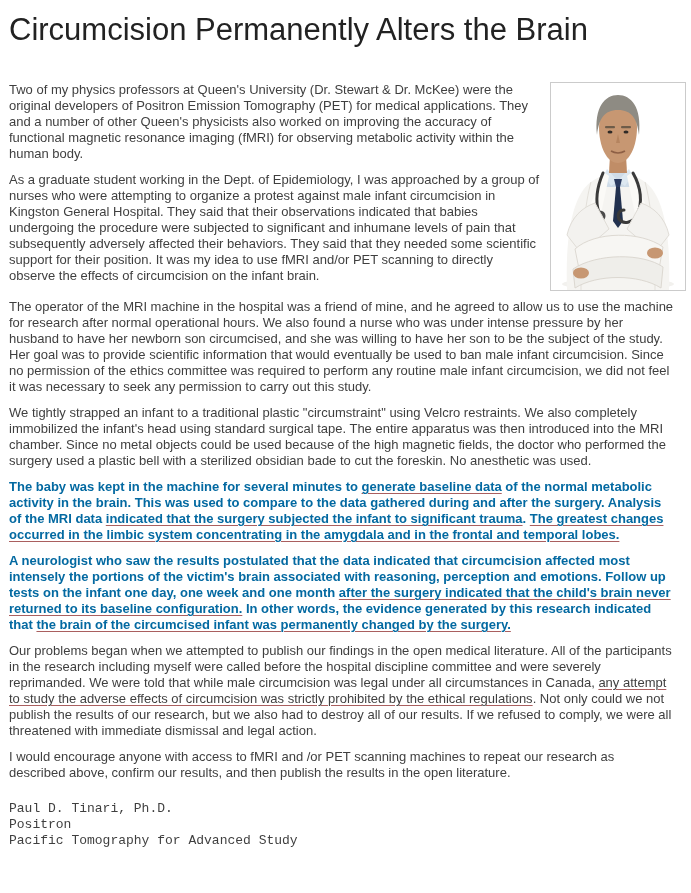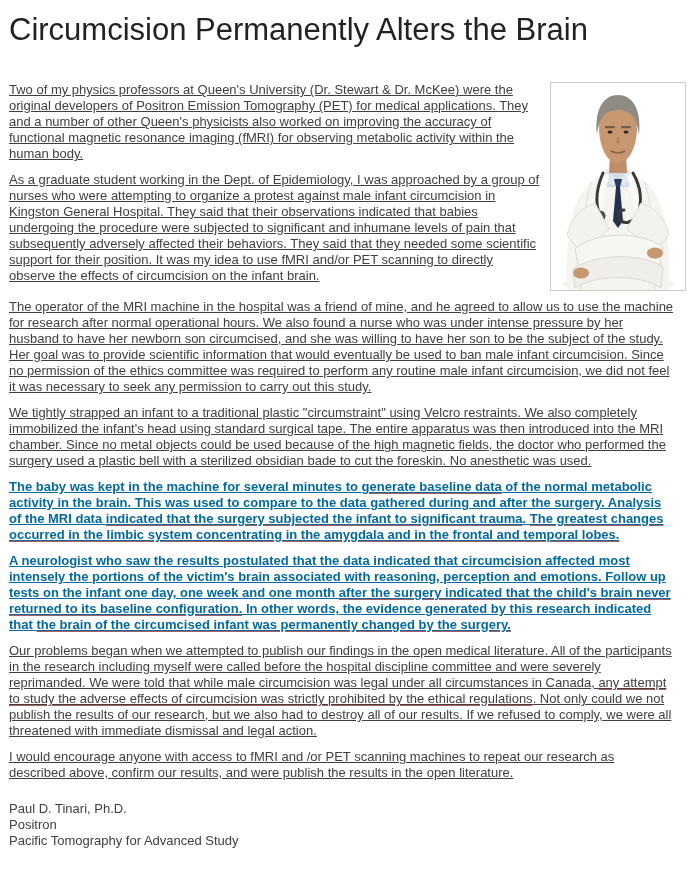--- a/index.html
+++ b/index.html
@@ -23,30 +23,30 @@
   .urlbox{
     border:3px solid #000;padding:4px 6px;font-weight:700;font-size:14.5px;
     line-height:17px;color:#000;background:#fff;white-space:nowrap;
   }
   .content{margin-top:25px;padding-left:9px;padding-right:5px;}
   .photo{
     float:right;width:136px;height:209px;margin:0 0 8px 8px;
     border:1px solid #cbcbcb;box-sizing:border-box;background:#fff;
   }
   .photo svg{display:block;width:100%;height:100%;}
-  p.para{margin:0 12px 10px 0;text-decoration:underline;}
+  p.para{margin:0 12px 10px 0;}
   p.bold{font-weight:700;color:#0369a1;}
   p.clear{clear:both;}
   .u{
     text-decoration:underline;
     text-decoration-color:var(--underline-red,#aa5f5f);
     text-decoration-thickness:1px;
     text-underline-offset:2px;
   }
-  .signature{margin-top:20px;padding-left:9px;}
+  .signature{margin-top:20px;padding-left:9px;font-family:Liberation Mono, monospace;}
   .signature div{line-height:16px;}
 </style>
 </head>
 <body>
 
 <div class="page">
 
   <h1 class="title">Circumcision Permanently Alters the Brain</h1>
 
   <div class="subhead">
@@ -103,21 +103,21 @@
     <p class="para clear"><span>The operator of the MRI machine in the hospital was a friend of mine, and he agreed to allow us to use the machine for research after normal operational hours. We also found a nurse who was under intense pressure by her husband to have her newborn son circumcised, and she was willing to have her son to be the subject of the study. Her goal was to provide scientific information that would eventually be used to ban male infant circumcision. Since no permission of the ethics committee was required to perform any routine male infant circumcision, we did not feel it was necessary to seek any permission to carry out this study.</span></p>
 
     <p class="para"><span>We tightly strapped an infant to a traditional plastic "circumstraint" using Velcro restraints. We also completely immobilized the infant's head using standard surgical tape. The entire apparatus was then introduced into the MRI chamber. Since no metal objects could be used because of the high magnetic fields, the doctor who performed the surgery used a plastic bell with a sterilized obsidian bade to cut the foreskin. No anesthetic was used.</span></p>
 
     <p class="para bold"><span>The baby was kept in the machine for several minutes to </span><span class="u">generate baseline data</span><span> of the normal metabolic activity in the brain. This was used to compare to the data gathered during and after the surgery. Analysis of the MRI data </span><span class="u">indicated that the surgery subjected the infant to significant trauma</span><span>. </span><span class="u">The greatest changes occurred in the limbic system concentrating in the amygdala and in the frontal and temporal lobes.</span></p>
 
     <p class="para bold"><span>A neurologist who saw the results postulated that the data indicated that circumcision affected most intensely the portions of the victim's brain associated with reasoning, perception and emotions. Follow up tests on the infant one day, one week and one month </span><span class="u">after the surgery indicated that the child's brain never returned to its baseline configuration.</span><span> In other words, the evidence generated by this research indicated that </span><span class="u">the brain of the circumcised infant was permanently changed by the surgery.</span></p>
 
     <p class="para"><span>Our problems began when we attempted to publish our findings in the open medical literature. All of the participants in the research including myself were called before the hospital discipline committee and were severely reprimanded. We were told that while male circumcision was legal under all circumstances in Canada, </span><span class="u">any attempt to study the adverse effects of circumcision was strictly prohibited by the ethical regulations</span><span>. Not only could we not publish the results of our research, but we also had to destroy all of our results. If we refused to comply, we were all threatened with immediate dismissal and legal action.</span></p>
 
-    <p class="para"><span>I would encourage anyone with access to fMRI and /or PET scanning machines to repeat our research as described above, confirm our results, and were publish the results in the open literature.</span></p>
+    <p class="para"><span>I would encourage anyone with access to fMRI and /or PET scanning machines to repeat our research as described above, confirm our results, and then publish the results in the open literature.</span></p>
 
   </div>
 
   <div class="signature">
     <div>Paul D. Tinari, Ph.D.</div>
     <div>Positron</div>
     <div>Pacific Tomography for Advanced Study</div>
   </div>
 
 </div>

